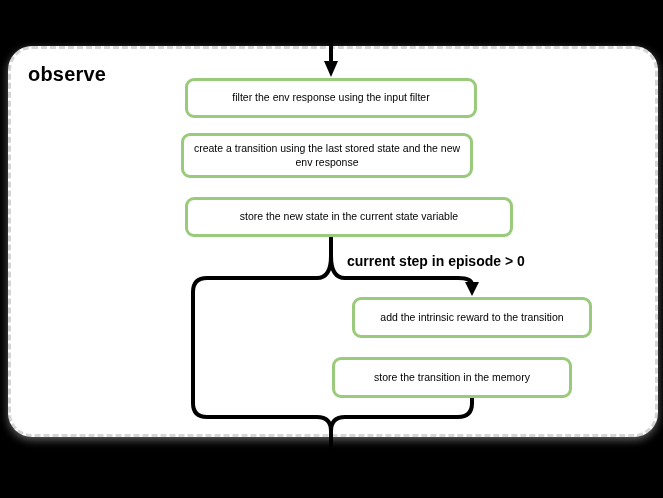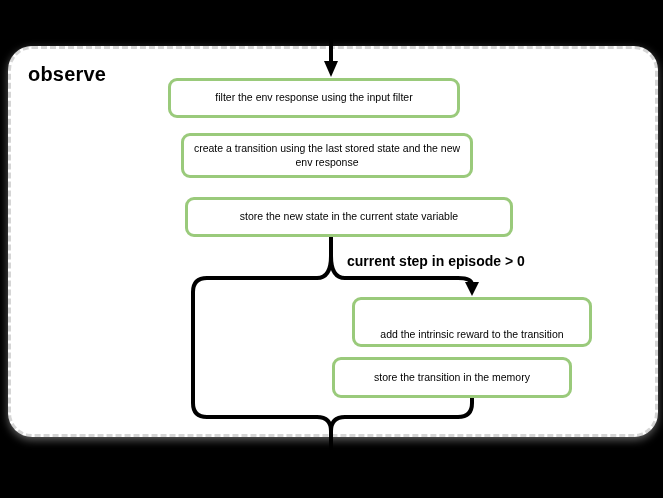--- a/index.html
+++ b/index.html
@@ -34,24 +34,24 @@
   svg.flow polygon{fill:var(--flow-line);stroke:none;}
   .node{
     position:absolute;box-sizing:border-box;
     background:var(--container-bg);
     border:3px solid var(--node-border);
     border-radius:9px;
     display:flex;align-items:center;justify-content:center;
     text-align:center;font-size:10.5px;line-height:1.3;
     padding:2px 6px;
   }
-  .node-1{left:168px;top:78px;width:292px;height:40px;}
+  .node-1{left:185px;top:78px;width:292px;height:40px;}
   .node-2{left:181px;top:133px;width:292px;height:45px;}
   .node-3{left:185px;top:197px;width:328px;height:40px;}
-  .node-4{left:352px;top:297px;width:240px;height:50px;align-items:flex-end;}
+  .node-4{left:352px;top:297px;width:240px;height:41px;}
   .node-5{left:332px;top:357px;width:240px;height:41px;}
   .condition-label{
     position:absolute;left:347px;top:253px;width:160px;
     font-size:14px;font-weight:bold;white-space:nowrap;
   }
 </style>
 </head>
 <body>
 
 <div class="stage">

